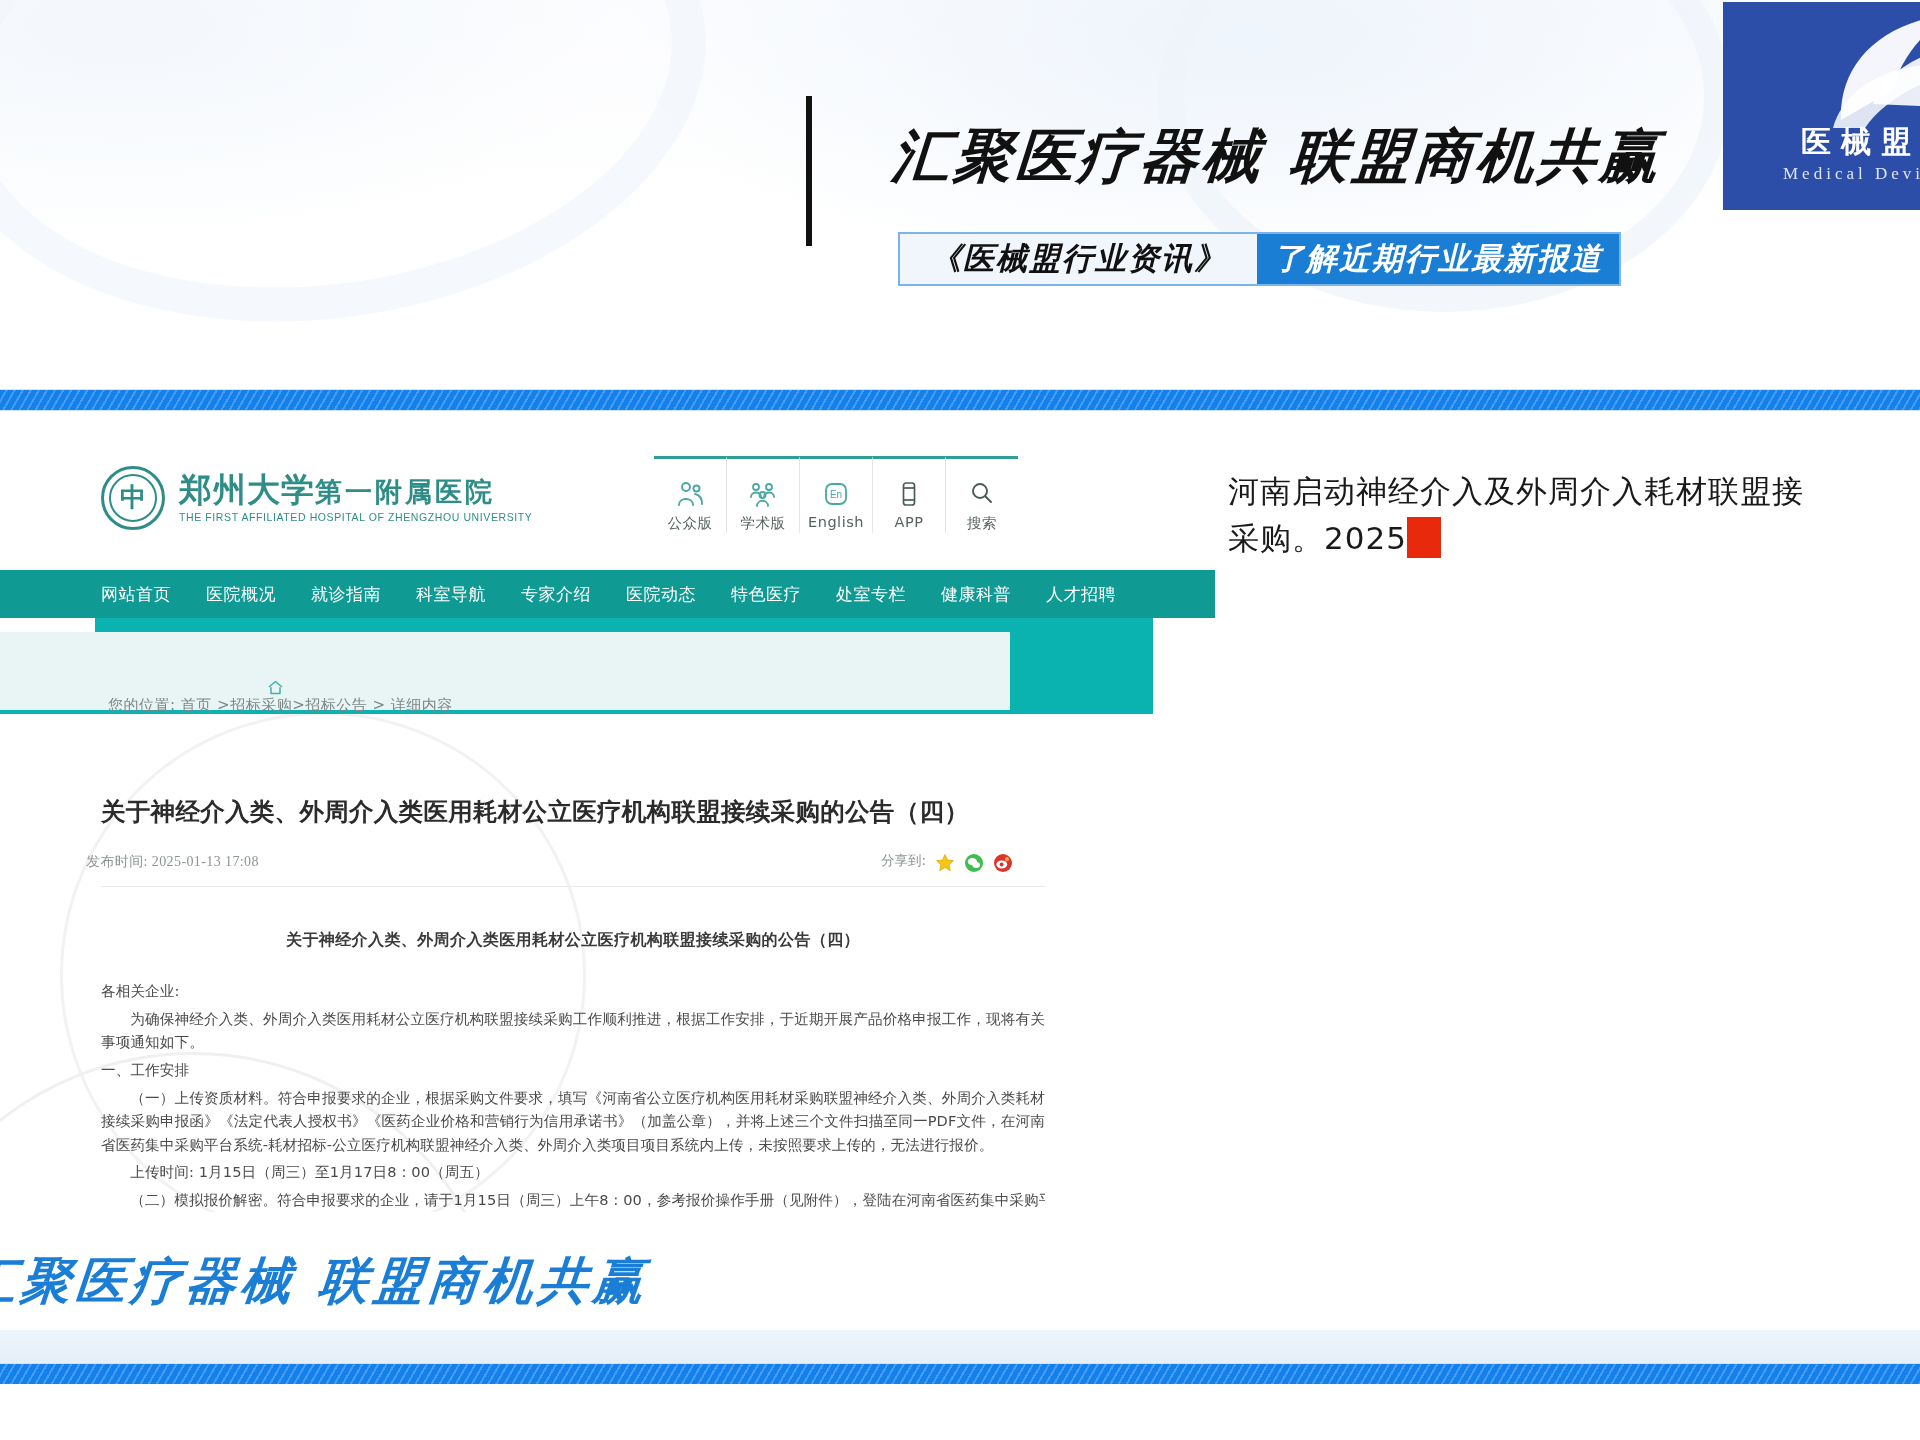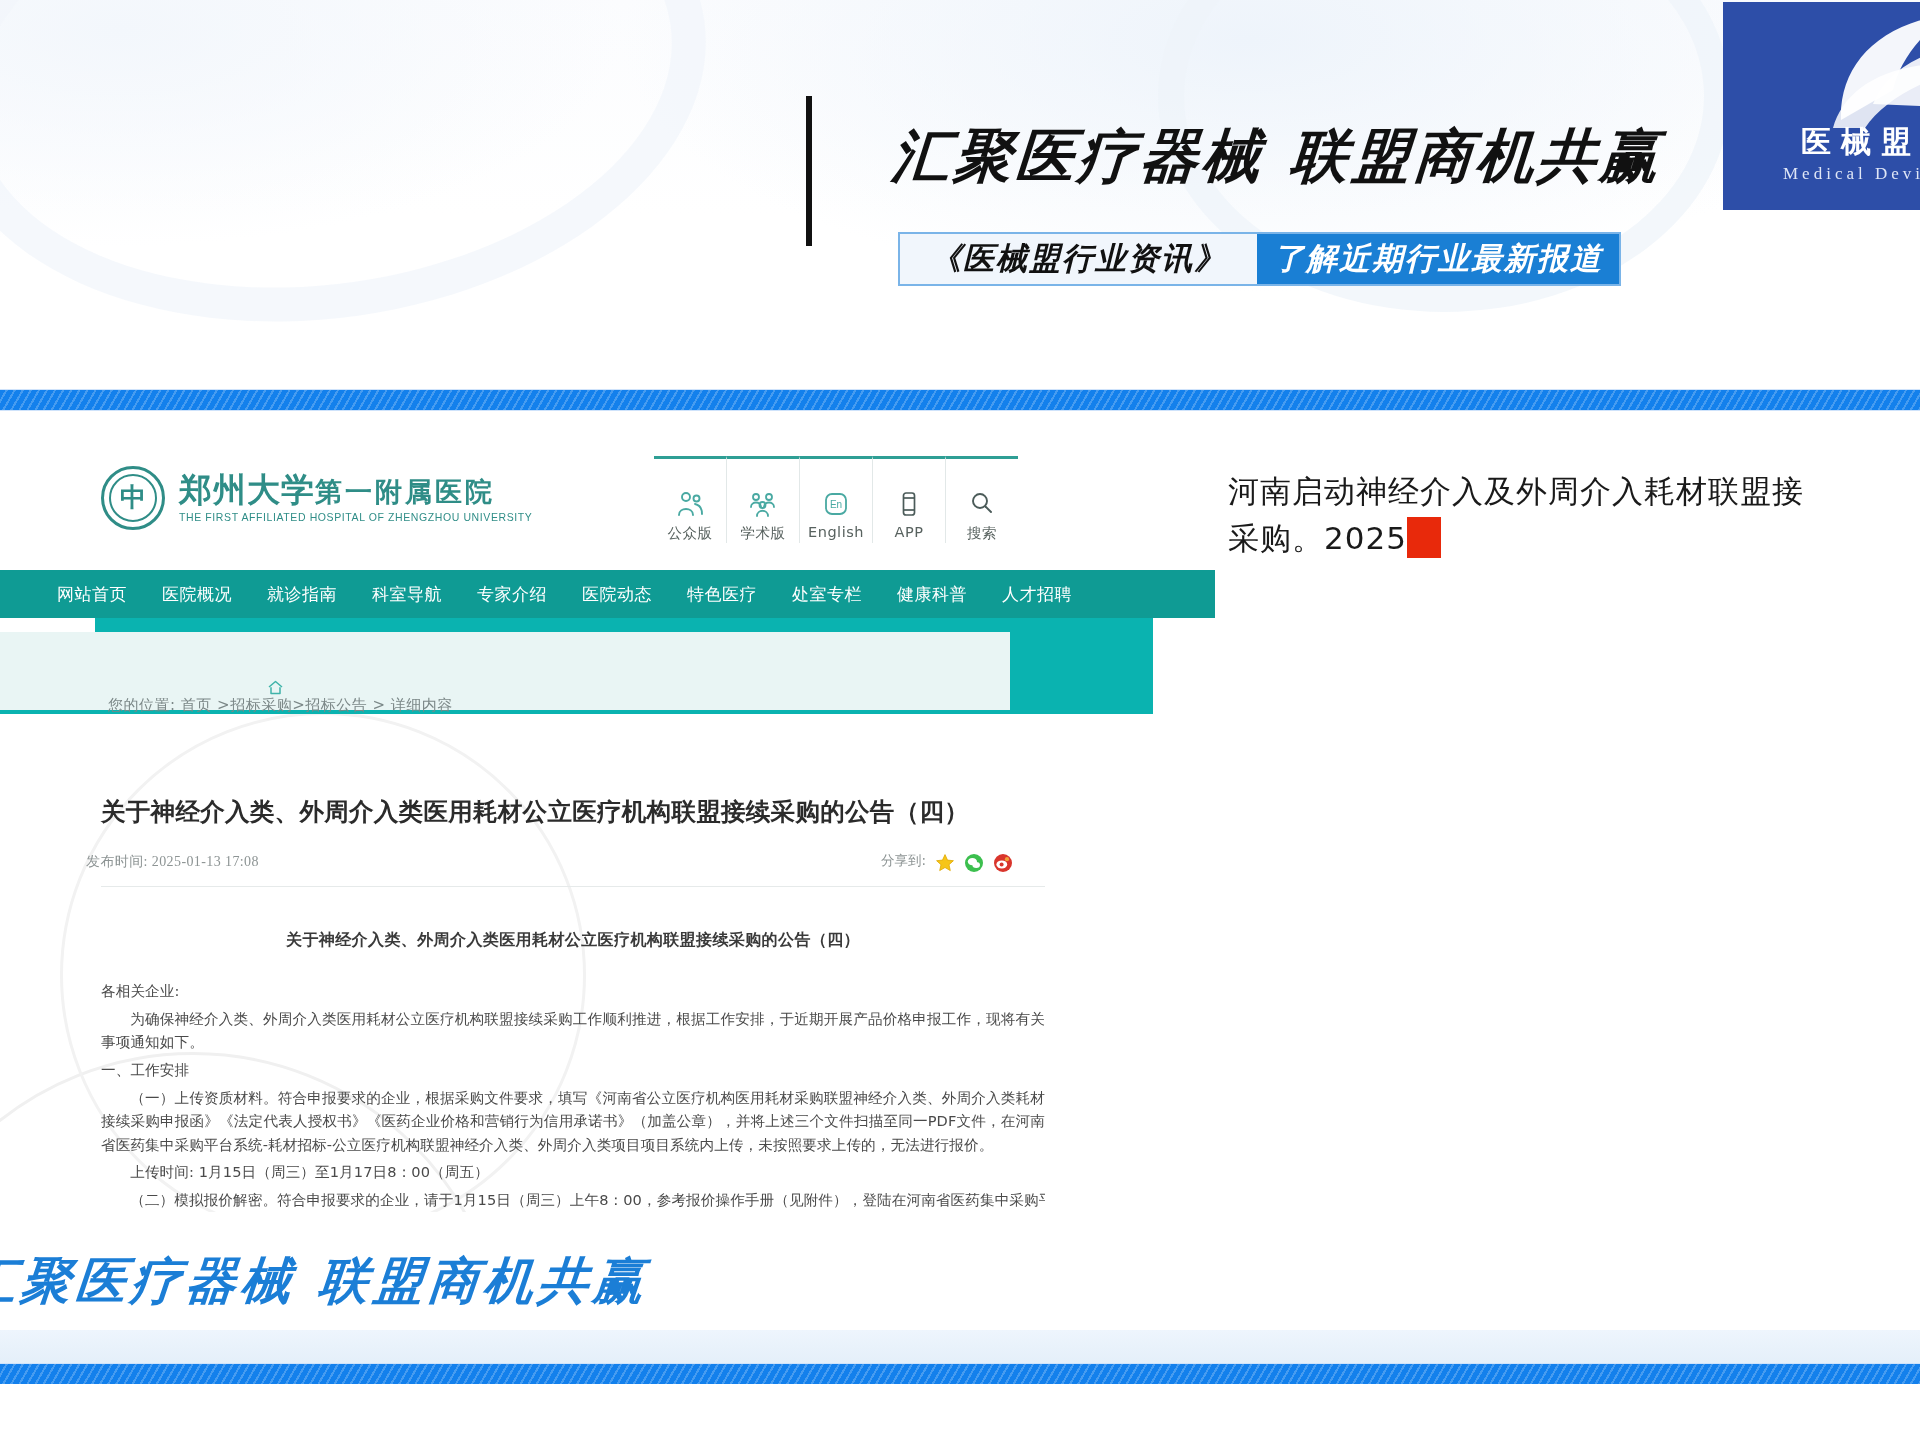--- a/index.html
+++ b/index.html
@@ -240,21 +240,21 @@
   }
 
   
   .icon-nav {
     position: absolute;
     left: 654px; top: 456px;
     display: flex;
   }
   .icon-nav-item {
     width: 72px;
-    padding-top: 28px;
+    padding-top: 18px;
     text-align: center;
     border-top: 3px solid #2f9f95;
     border-right: 1px solid #e2e8e8;
     cursor: pointer;
   }
   .icon-nav-item:last-child { border-right: none; }
   .icon-nav-glyph {
     height: 34px;
     display: flex; align-items: center; justify-content: center;
   }
@@ -269,21 +269,21 @@
 
   
   .green-nav {
     position: absolute;
     left: 0; top: 570px;
     width: 1215px;
     height: 48px;
     background: #0f9b94;
     display: flex;
     align-items: center;
-    padding-left: 57px;
+    padding-left: 101px;
     box-sizing: border-box;
   }
   .green-nav-item {
     font-family: "DejaVu Sans", "Liberation Sans", sans-serif;
     font-size: 17px;
     color: #ffffff;
     letter-spacing: .5px;
     margin-right: 35px;
     white-space: nowrap;
     cursor: pointer;

